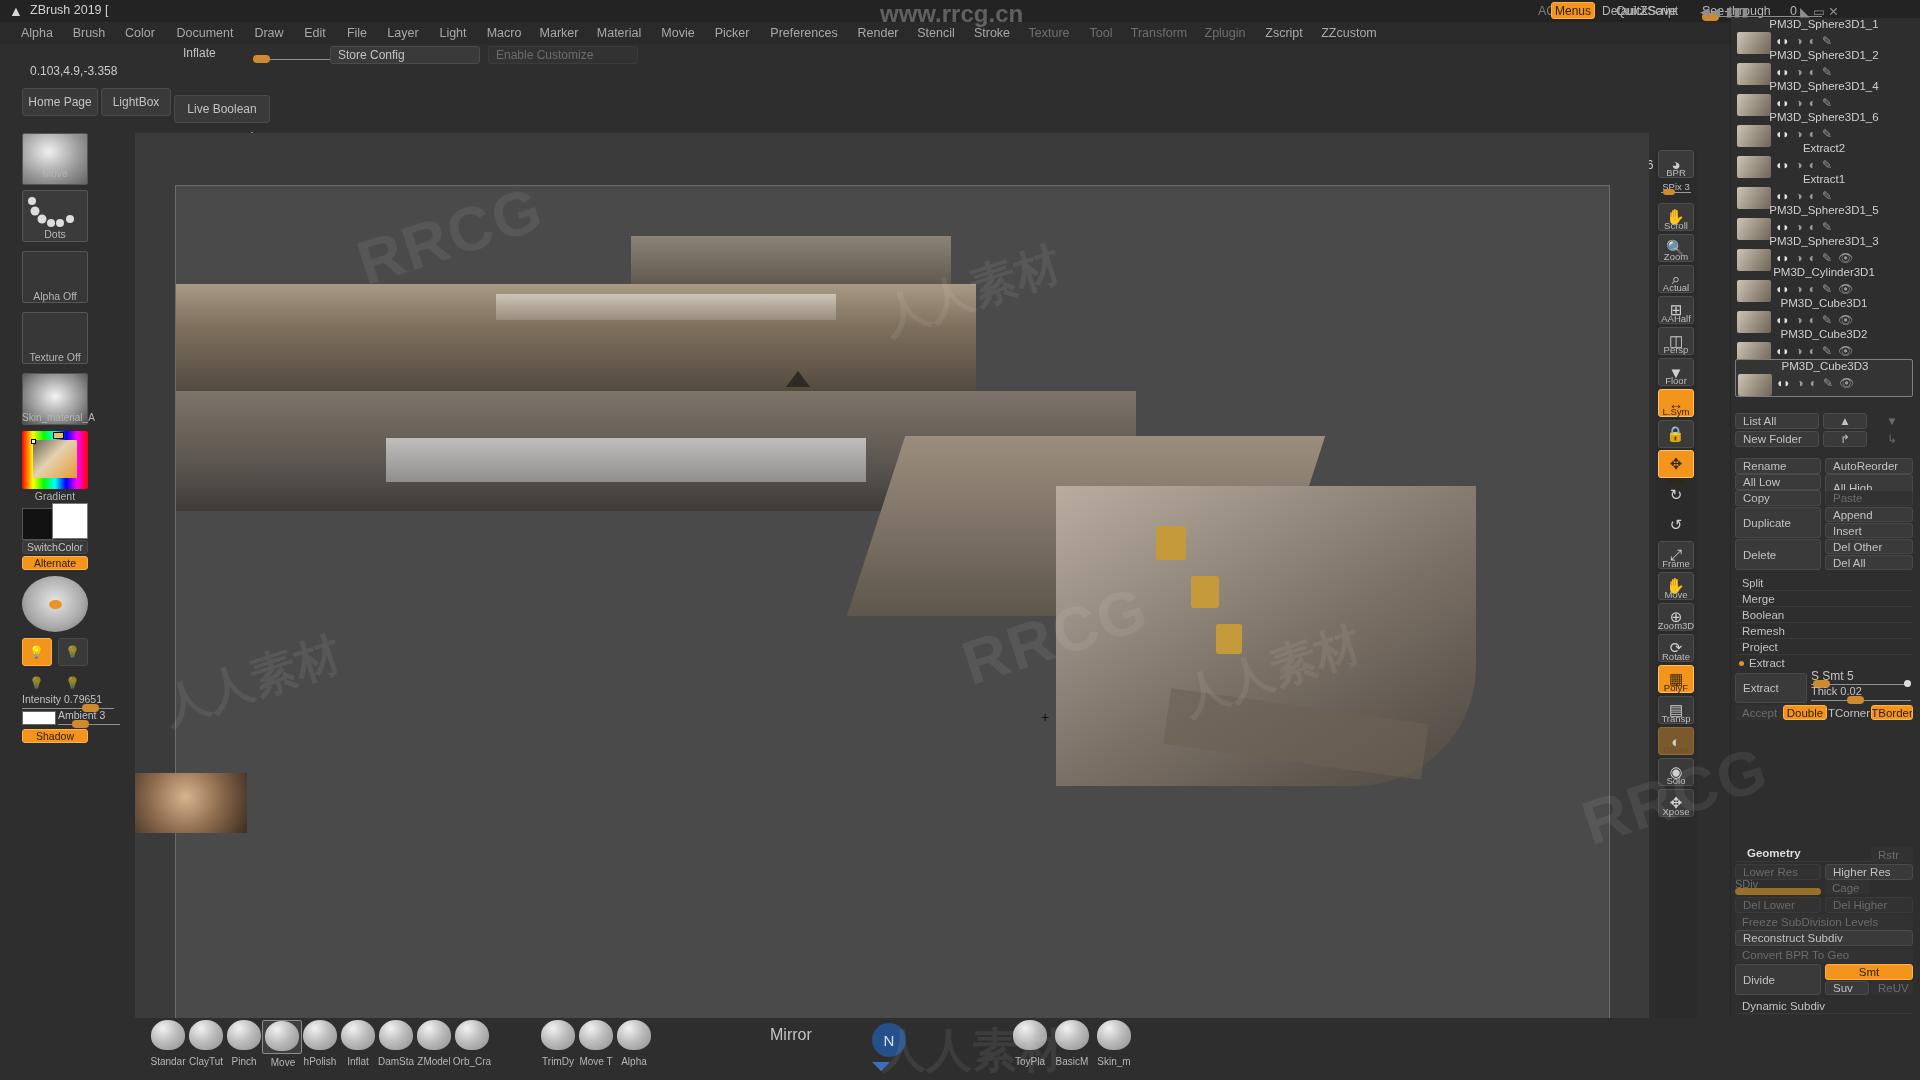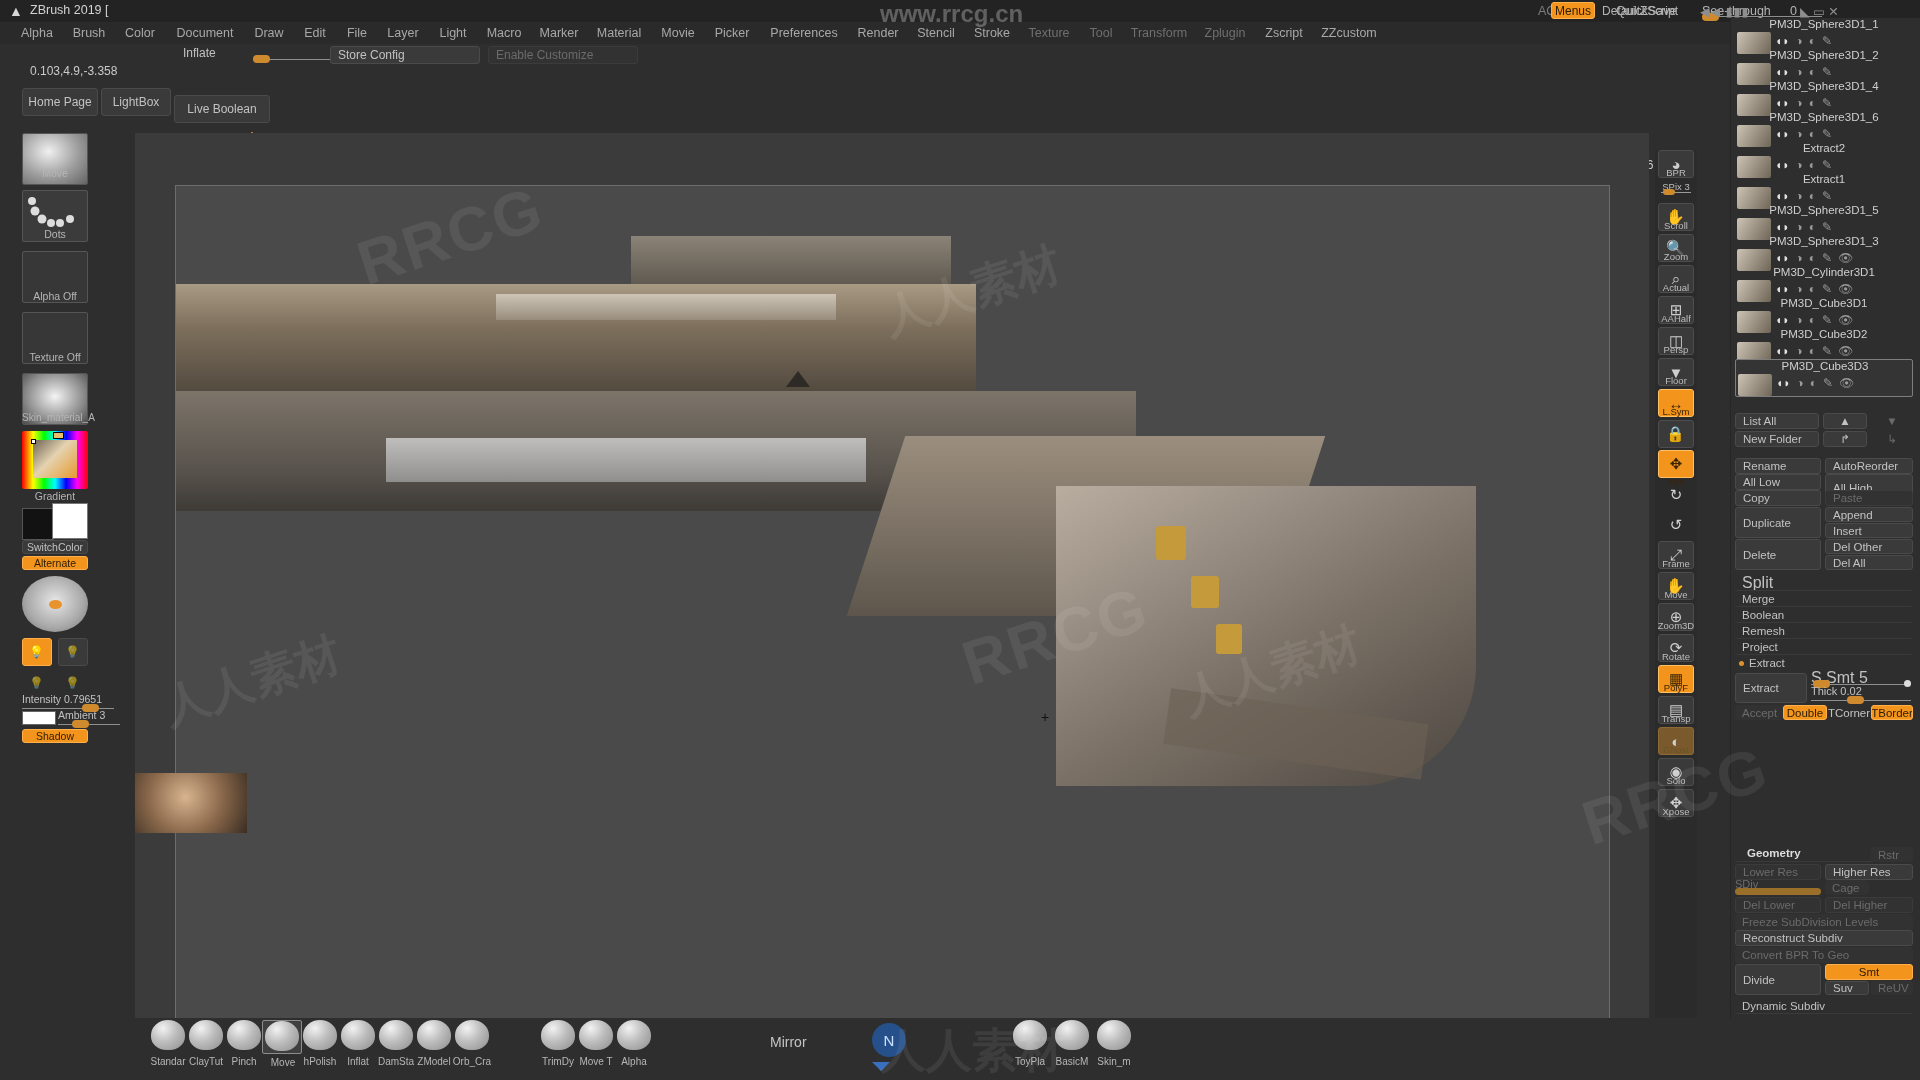--- a/index.html
+++ b/index.html
@@ -531,29 +531,29 @@
       <div class="btn lbl-left" style="position: absolute; left: 4px; top: 456px; width: 86px; height: 16px; font-size: 11.5px;">All Low</div>
       <div class="btn lbl-left" style="position: absolute; left: 94px; top: 456px; width: 88px; height: 28px; font-size: 11.5px;">All High</div>
       <div class="btn lbl-left" style="position: absolute; left: 4px; top: 472px; width: 86px; height: 16px; font-size: 11.5px;">Copy</div>
       <div class="btn lbl-left dim" style="position: absolute; left: 94px; top: 472px; width: 88px; height: 16px; font-size: 11.5px;">Paste</div>
       <div class="btn lbl-left" style="position: absolute; left: 4px; top: 489px; width: 86px; height: 31px; font-size: 11.5px;">Duplicate</div>
       <div class="btn lbl-left" style="position: absolute; left: 94px; top: 489px; width: 88px; height: 15px; font-size: 11.5px;">Append</div>
       <div class="btn lbl-left" style="position: absolute; left: 94px; top: 505px; width: 88px; height: 15px; font-size: 11.5px;">Insert</div>
       <div class="btn lbl-left" style="position: absolute; left: 4px; top: 521px; width: 86px; height: 31px; font-size: 11.5px;">Delete</div>
       <div class="btn lbl-left" style="position: absolute; left: 94px; top: 521px; width: 88px; height: 15px; font-size: 11.5px;">Del Other</div>
       <div class="btn lbl-left" style="position: absolute; left: 94px; top: 537px; width: 88px; height: 15px; font-size: 11.5px;">Del All</div>
-      <div class="btn lbl-left flat" style="position: absolute; left: 4px; top: 557px; width: 178px; height: 16px; font-size: 16px; border-bottom: 1px solid rgb(58, 58, 58);">Split</div>
+      <div class="btn lbl-left flat" style="position: absolute; left: 4px; top: 557px; width: 178px; height: 16px; font-size: 11px; border-bottom: 1px solid rgb(58, 58, 58);">Split</div>
       <div class="btn lbl-left flat" style="position: absolute; left: 4px; top: 573px; width: 178px; height: 16px; font-size: 11.5px; border-bottom: 1px solid rgb(58, 58, 58);">Merge</div>
       <div class="btn lbl-left flat" style="position: absolute; left: 4px; top: 589px; width: 178px; height: 16px; font-size: 11.5px; border-bottom: 1px solid rgb(58, 58, 58);">Boolean</div>
       <div class="btn lbl-left flat" style="position: absolute; left: 4px; top: 605px; width: 178px; height: 16px; font-size: 11.5px; border-bottom: 1px solid rgb(58, 58, 58);">Remesh</div>
       <div class="btn lbl-left flat" style="position: absolute; left: 4px; top: 621px; width: 178px; height: 16px; font-size: 11.5px; border-bottom: 1px solid rgb(58, 58, 58);">Project</div>
       <div class="btn lbl-left flat" style="position: absolute; left: 4px; top: 637px; width: 178px; height: 16px; font-size: 11.5px; padding-left: 14px;">Extract<div style="position: absolute; left: 4px; top: 6px; width: 5px; height: 5px; border-radius: 50%; background: rgb(224, 146, 42);"></div></div>
       <div class="btn lbl-left" style="position: absolute; left: 4px; top: 655px; width: 72px; height: 30px; font-size: 11.5px;">Extract</div>
       <div class="slider" style="position: absolute; left: 80px; top: 653px; width: 100px; height: 14px; font-size: 11.5px;">
-        <div class="lab" style="font-size:16px"><span>S Smt</span> <span>5</span></div>
+        <div class="lab" style="font-size:12px"><span>S Smt</span> <span>5</span></div>
         <div class="track" style="top:13px"></div>
         <div class="knob" style="left:2px;top:9px"></div>
         <div style="position:absolute;right:0;top:9px;width:7px;height:7px;border-radius:50%;background:#ddd"></div>
       </div>
       <div class="slider" style="position: absolute; left: 80px; top: 669px; width: 100px; height: 14px; font-size: 11.5px;">
         <div class="lab" style="font-size:11px"><span>Thick</span> <span>0.02</span></div>
         <div class="track" style="top:13px"></div>
         <div class="knob" style="left:36px;top:9px"></div>
       </div>
       <div class="btn lbl-left flat dim" style="position: absolute; left: 4px; top: 687px; width: 48px; height: 15px; font-size: 11.5px;">Accept</div>
@@ -578,21 +578,21 @@
       <div class="btn on" style="position: absolute; left: 94px; top: 946px; width: 88px; height: 16px; font-size: 11.5px;">Smt</div>
       <div class="btn lbl-left" style="position: absolute; left: 94px; top: 963px; width: 44px; height: 14px; font-size: 11.5px;">Suv</div>
       <div class="btn lbl-left dim flat" style="position: absolute; left: 140px; top: 963px; width: 42px; height: 14px; font-size: 11.5px;">ReUV</div>
       <div class="btn lbl-left flat" style="position: absolute; left: 4px; top: 980px; width: 178px; height: 16px; font-size: 11.5px; border-bottom: 1px solid rgb(58, 58, 58);">Dynamic Subdiv</div>
       <div class="btn lbl-left flat" style="position: absolute; left: 4px; top: 996px; width: 178px; height: 16px; font-size: 11.5px; border-bottom: 1px solid rgb(58, 58, 58);">EdgeLoop</div>
       <div class="btn lbl-left flat" style="position: absolute; left: 4px; top: 1012px; width: 178px; height: 16px; font-size: 11.5px; border-bottom: 1px solid rgb(58, 58, 58);">Crease</div>
       <div class="btn lbl-left flat" style="position: absolute; left: 4px; top: 1028px; width: 178px; height: 16px; font-size: 11.5px; border-bottom: 1px solid rgb(58, 58, 58);">ShadowBox</div>
     </div>
 
   <div id="bottom">
-    <div style="position:absolute; left:770px; top:16px; font-size:14px; color:#c4c4c4;">Mirror</div>
+    <div style="position:absolute; left:770px; top:8px; font-size:16px; color:#c4c4c4;">Mirror</div>
     <div style="position:absolute; left:872px; top:5px; width:34px; height:34px; border-radius:50%;
          background:#25508a; display:flex;align-items:center;justify-content:center;color:#cfe2ff;font-size:15px;">N</div>
     <div style="position:absolute; left:872px; top:44px; width:0;height:0;border-left:9px solid transparent;
          border-right:9px solid transparent;border-top:9px solid #3a6fbf;"></div>
   <div class="bbrush" style="left: 148px;">
         <div class="bball"></div>
         <div class="bcap">Standar</div>
       </div>
       <div class="bbrush" style="left: 186px;">
         <div class="bball"></div>

